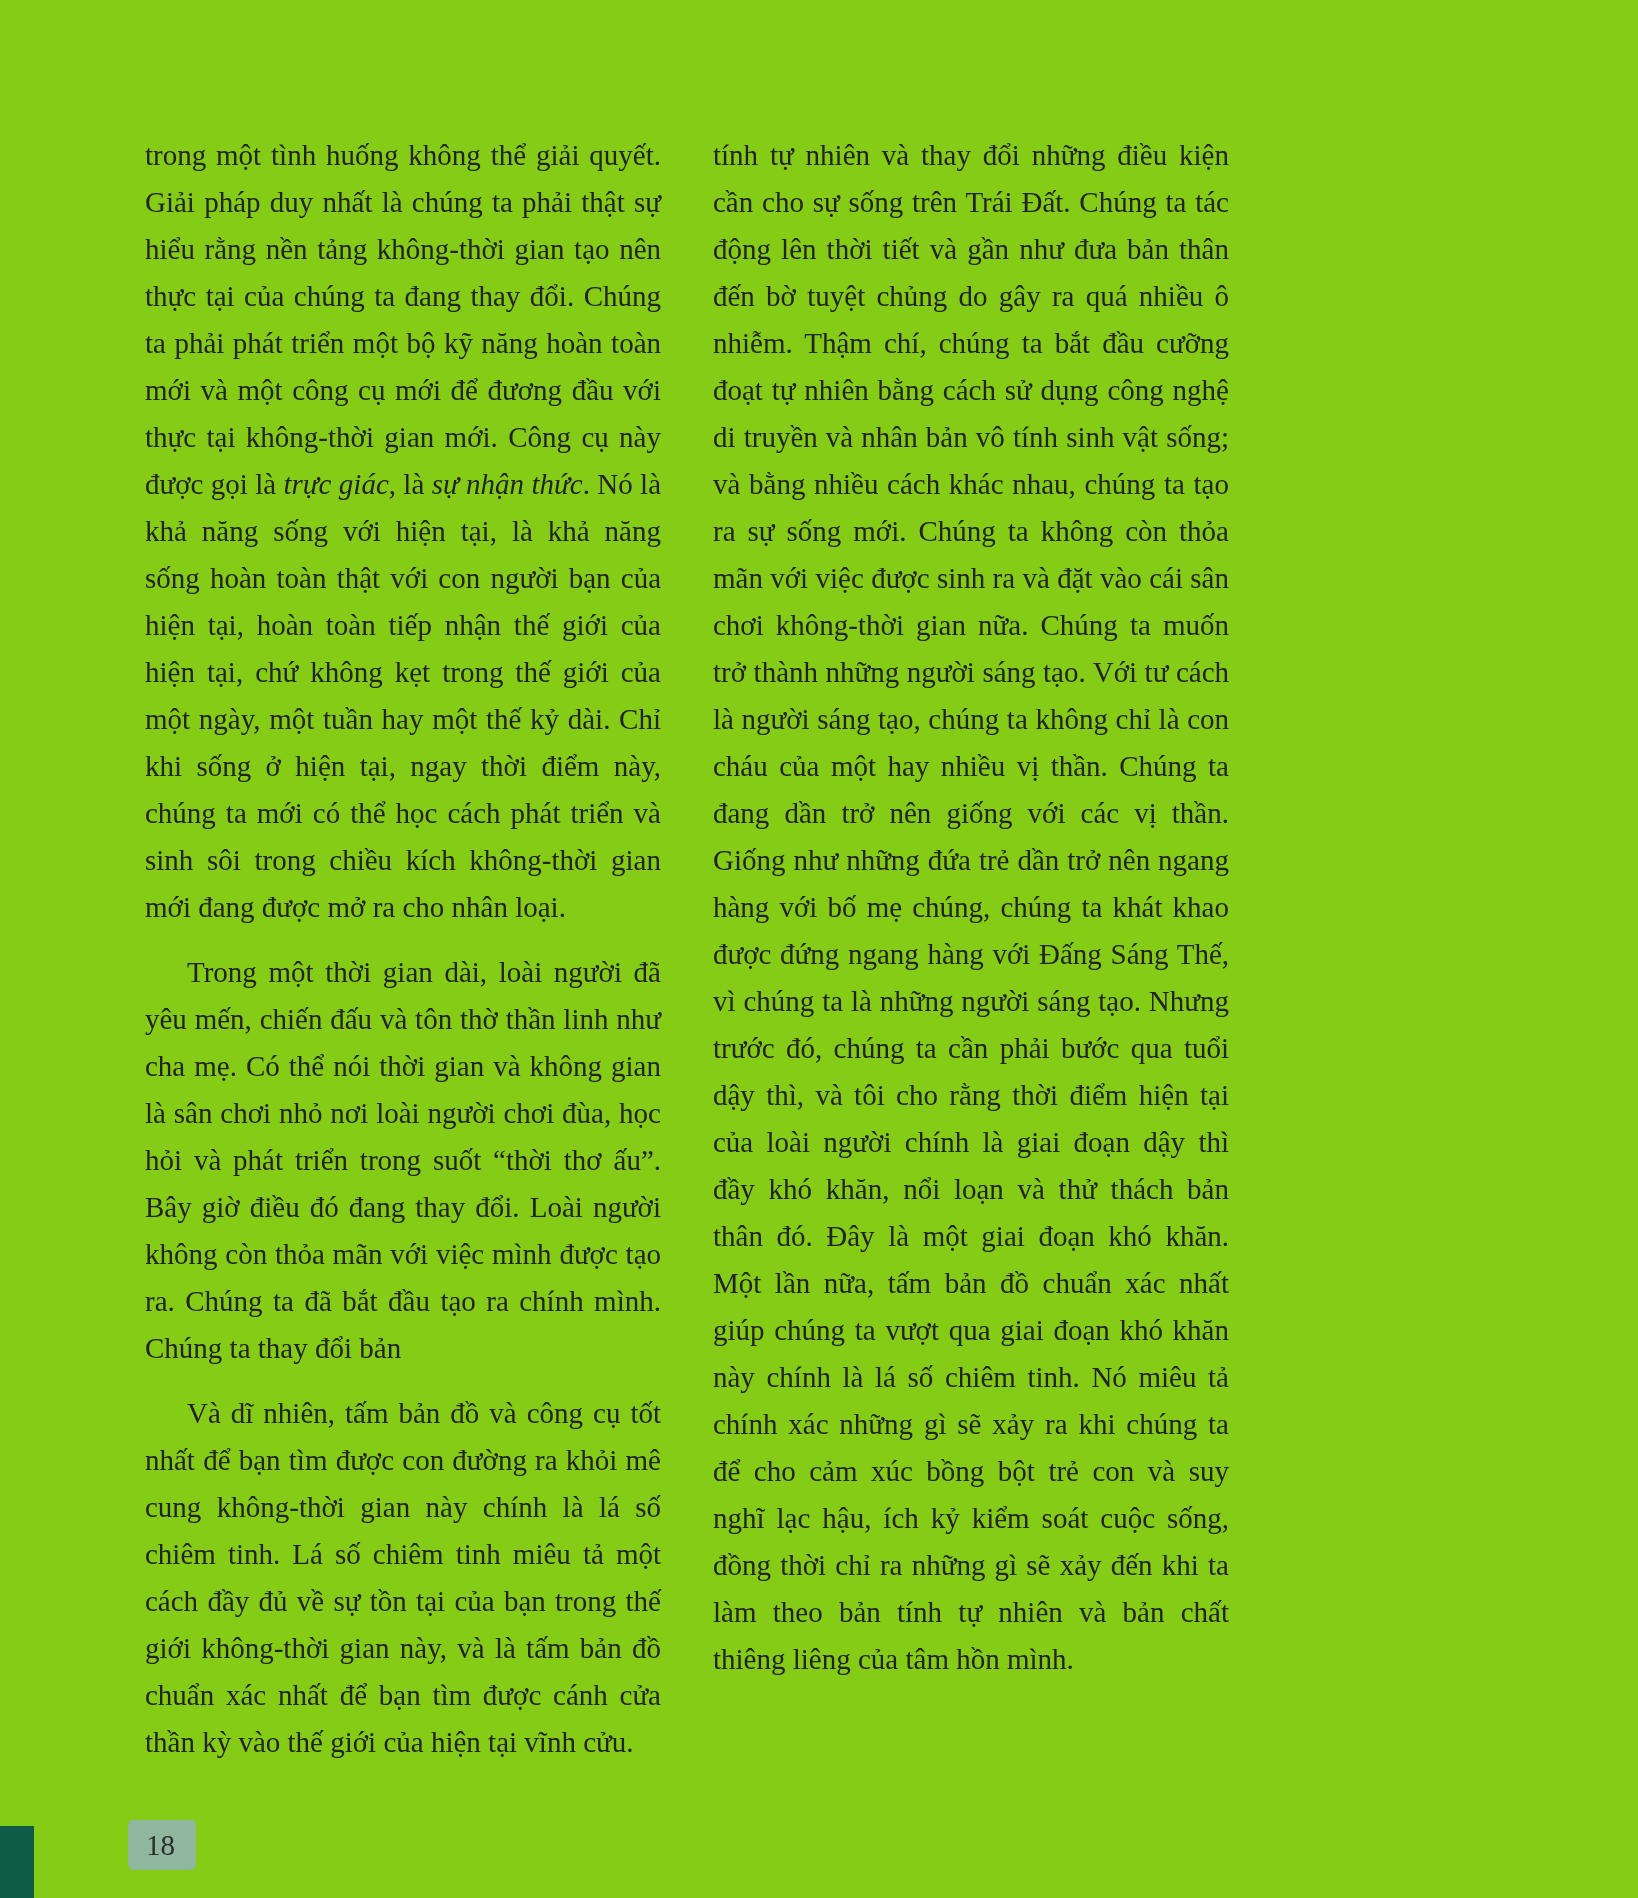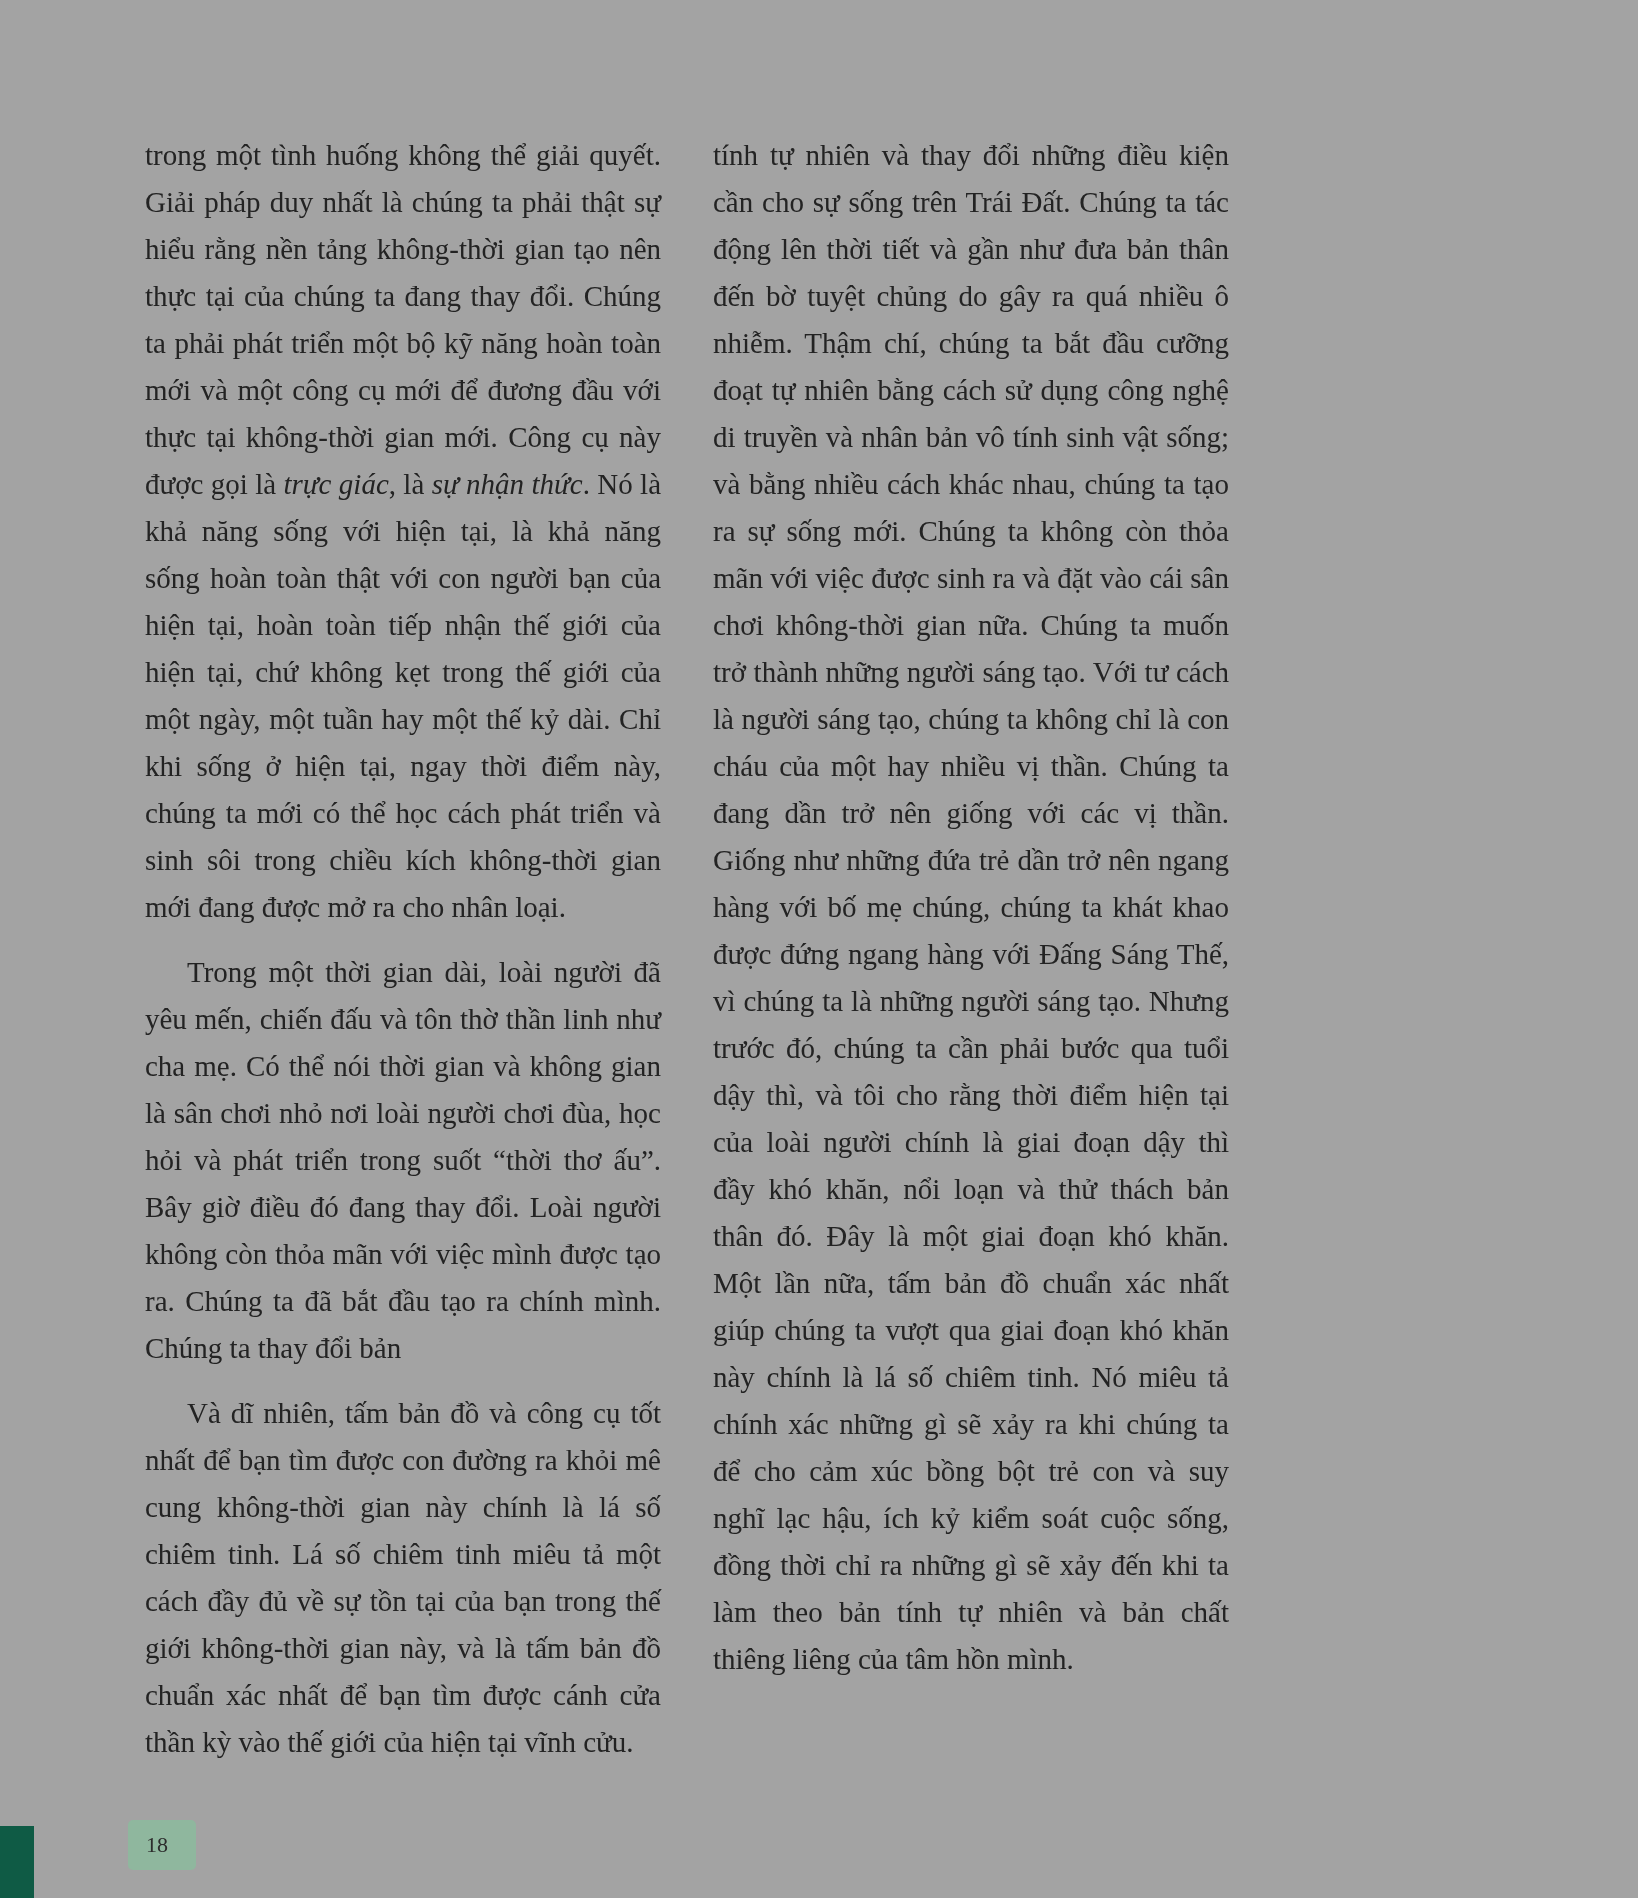--- a/index.html
+++ b/index.html
@@ -4,21 +4,21 @@
 <style>
   html, body {
     margin: 0;
     padding: 0;
     background: #ffffff;
   }
   .page {
     position: relative;
     width: 1638px;
     height: 1898px;
-    background: #a3a3a3;
+    background: #84cc16;
     font-family: "Liberation Serif", serif;
     color: #232323;
     overflow: hidden;
   }
   .columns {
     position: absolute;
     left: 145px;
     top: 132px;
     width: 1084px;
     display: flex;
@@ -54,21 +54,21 @@
     min-width: 68px;
     height: 50px;
     background: #8fb79e;
     border-radius: 5px;
     display: flex;
     align-items: center;
     padding: 0 18px;
     box-sizing: border-box;
   }
   .page-tab span {
-    font-size: 22px;
+    font-size: 29px;
     color: #2c2c2c;
     font-family: "Liberation Serif", serif;
   }
 </style>
 </head>
 <body>
 
 <div class="page">
 
   <div class="columns">

